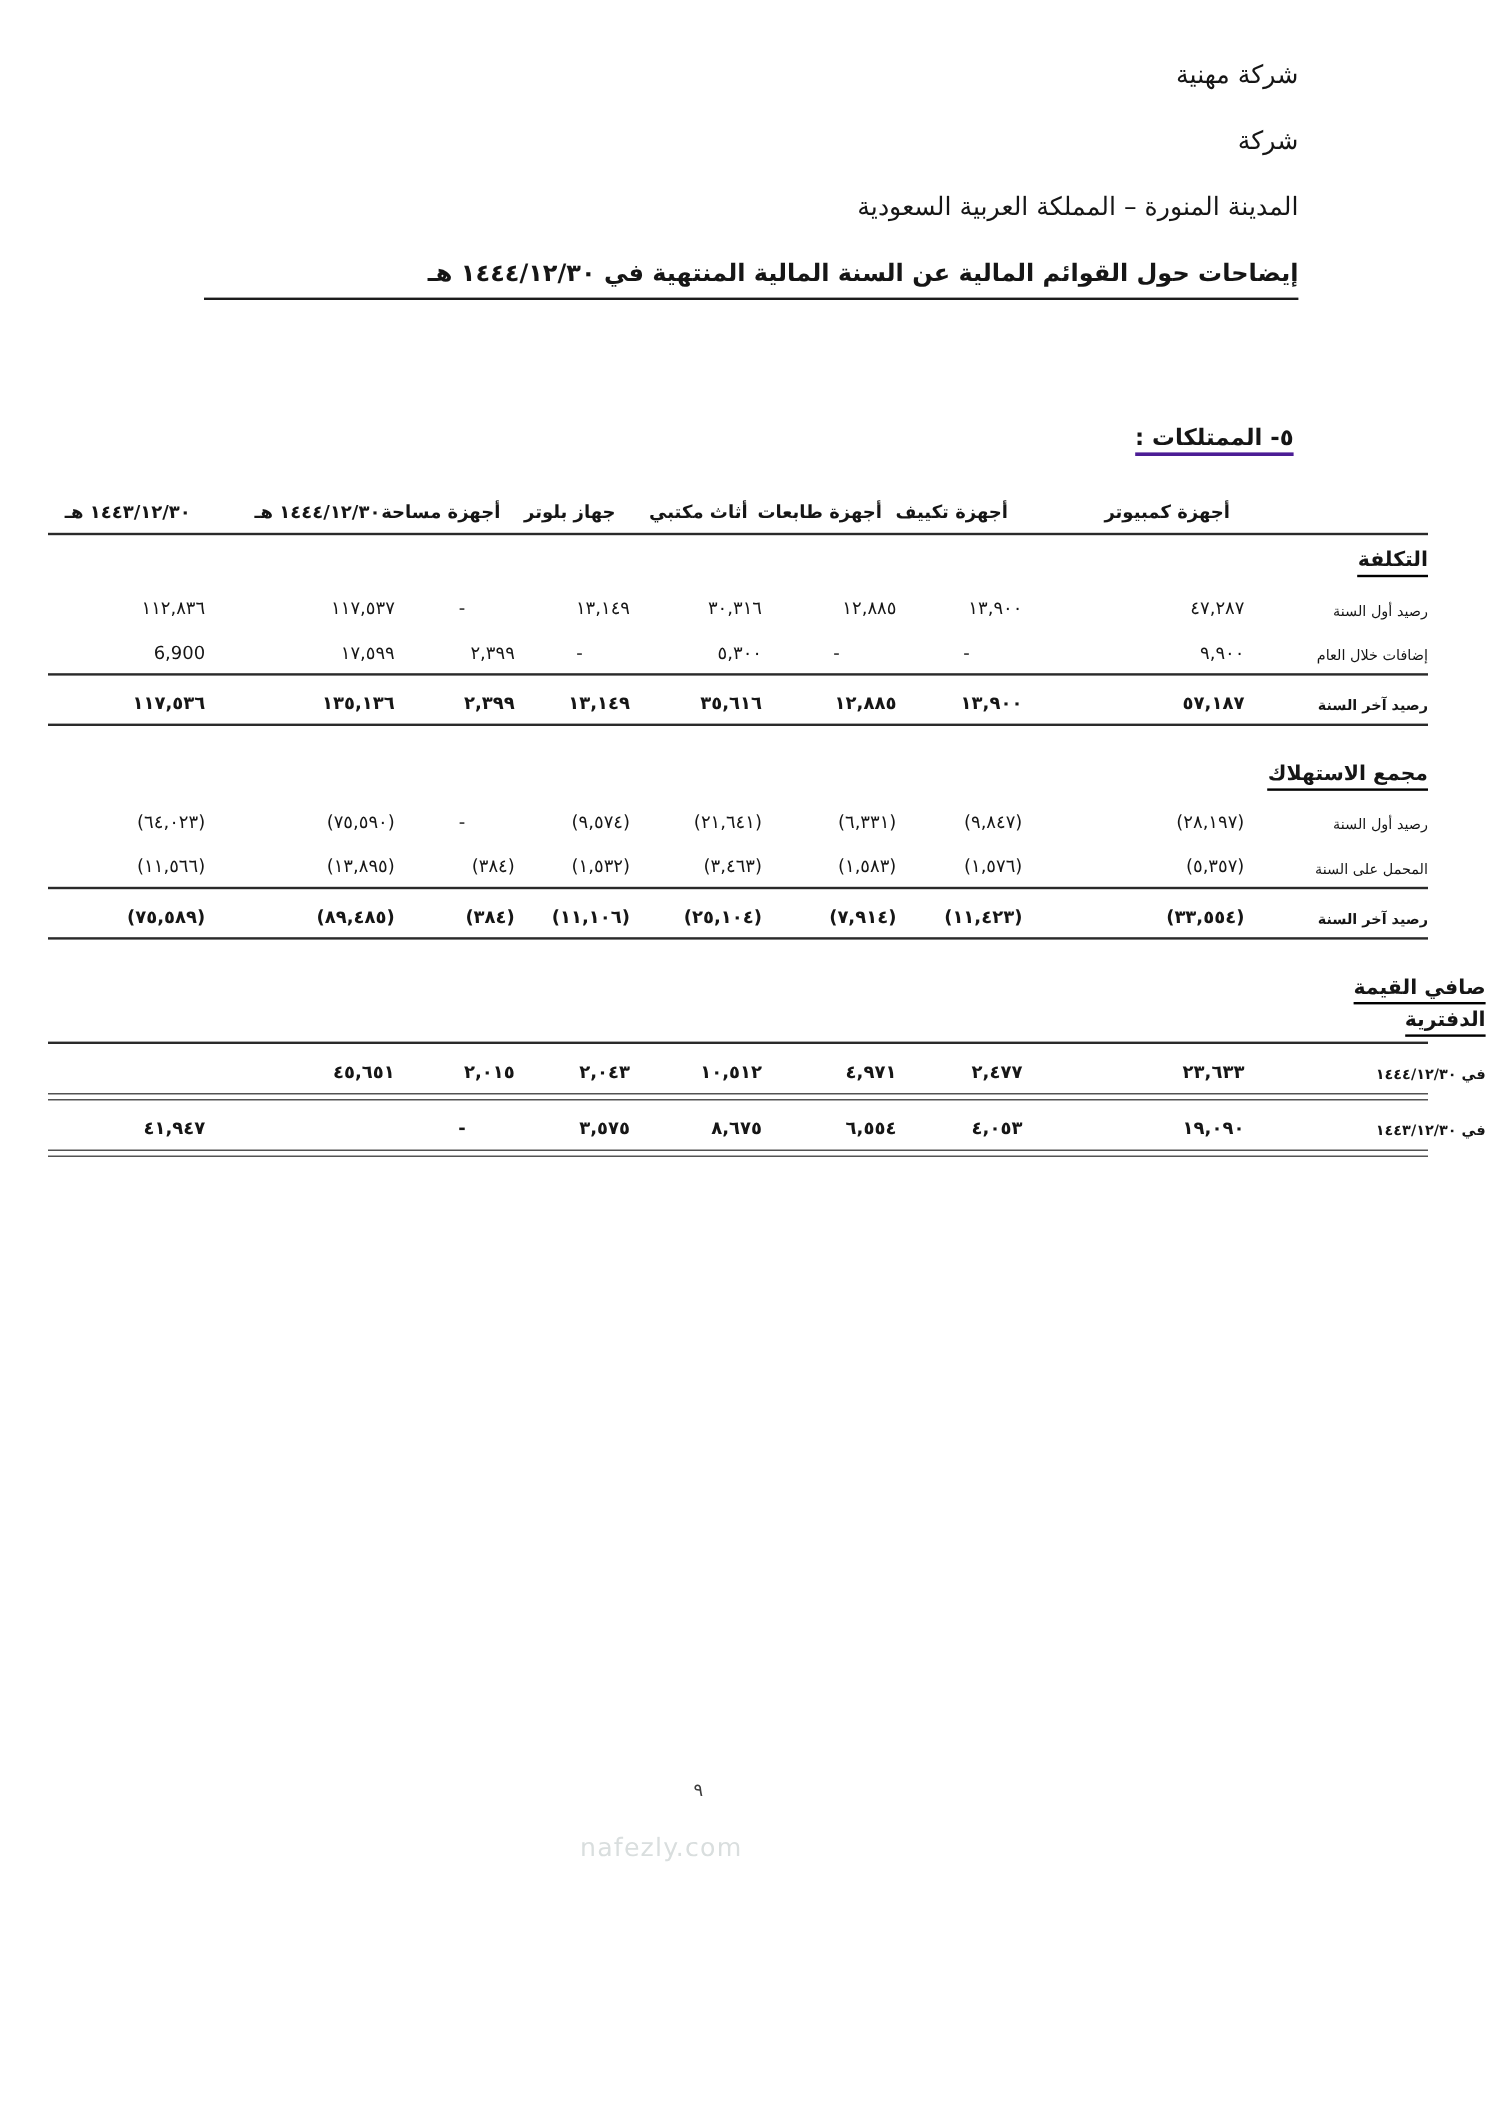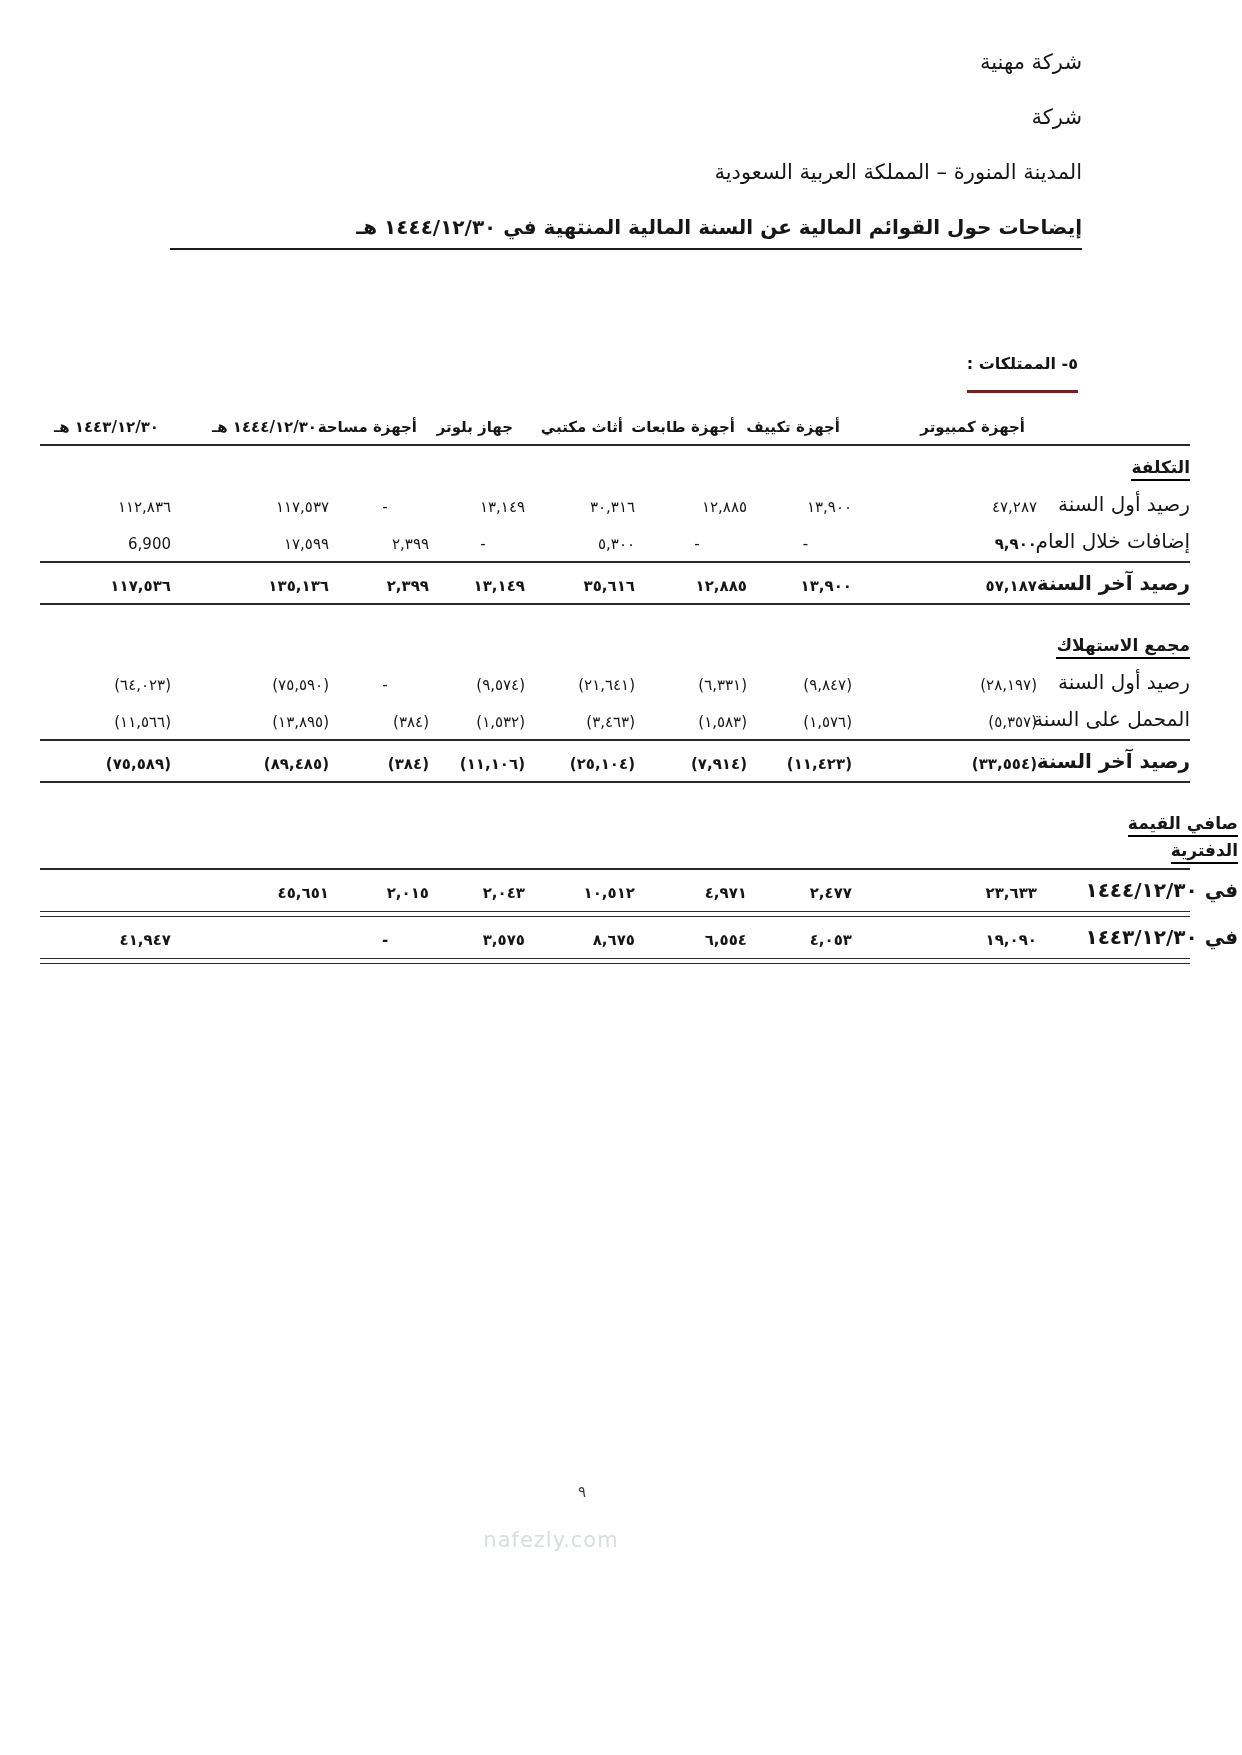--- a/index.html
+++ b/index.html
@@ -4,28 +4,28 @@
 <style>
   html,body{margin:0;padding:0;background:#ffffff;}
   .page{position:relative;width:1242px;height:1755px;background:#fff;overflow:hidden;
         font-family:"DejaVu Sans",sans-serif;color:#161616;direction:rtl;}
   
   .header{position:absolute;top:50px;right:160px;text-align:right;}
   .h-line{font-size:21px;margin-bottom:31px;white-space:nowrap;}
   .h-line.notes{font-weight:bold;font-size:20px;margin-bottom:0;}
   .h-underline{margin-top:9px;width:912px;border-top:2px solid #1c1c1c;}
   
-  .section-title{position:absolute;top:354px;right:164px;font-weight:bold;font-size:16px;
-                 border-bottom:3px solid #7f1d1d;padding-bottom:17px;white-space:nowrap;}
+  .section-title{position:absolute;top:354px;right:164px;font-weight:bold;font-size:19px;
+                 border-bottom:3px solid #4c1d95;padding-bottom:1px;white-space:nowrap;}
   
   .assets{position:absolute;top:402px;right:52px;width:1150px;direction:rtl;}
   .trow{display:flex;align-items:flex-end;height:37px;}
   .trow.head{height:40px;}
   .cell{flex:none;box-sizing:border-box;padding-bottom:6px;white-space:nowrap;overflow:visible;}
-  .label-cell{font-size:20px;text-align:right;}
+  .label-cell{font-size:12px;text-align:right;}
   .label-cell.wide{position:relative;right:-48px;}
   .v{font-size:15px;text-align:right;padding-right:6px;}
   .hcell{font-weight:bold;font-size:15px;padding-right:18px;}
   .dash{text-align:center;padding-right:0;}
   .trow.bold{font-weight:bold;}
   .sec-head{margin:8px 0 4px;font-weight:bold;font-size:17px;line-height:27px;}
   .sec-head.wide{position:relative;right:-48px;}
   .sec-head span{border-bottom:2px solid #000;padding-bottom:2px;}
   .rule{border-top:2px solid #2a2a2a;margin:2px 0 1px;}
   .rule2{height:4px;border-top:1.5px solid #2a2a2a;border-bottom:1.5px solid #2a2a2a;margin:3px 0 1px;}
@@ -73,21 +73,21 @@
         <div class="cell v" dir="ltr" style="width: 105px;">١٣,٩٠٠</div>
         <div class="cell v" dir="ltr" style="width: 112px;">١٢,٨٨٥</div>
         <div class="cell v" dir="ltr" style="width: 110px;">٣٠,٣١٦</div>
         <div class="cell v" dir="ltr" style="width: 96px;">١٣,١٤٩</div>
         <div class="cell v dash" style="width: 100px;">-</div>
         <div class="cell v" dir="ltr" style="width: 158px;">١١٧,٥٣٧</div>
         <div class="cell v" dir="ltr" style="width: 137px;">١١٢,٨٣٦</div>
       </div>
       <div class="trow">
         <div class="cell label-cell" style="width: 147px;">إضافات خلال العام</div>
-        <div class="cell v" dir="ltr" style="width: 185px; font-weight: bold;">٩,٩٠٠</div>
+        <div class="cell v" dir="ltr" style="width: 185px;">٩,٩٠٠</div>
         <div class="cell v dash" style="width: 105px;">-</div>
         <div class="cell v dash" style="width: 112px;">-</div>
         <div class="cell v" dir="ltr" style="width: 110px;">٥,٣٠٠</div>
         <div class="cell v dash" style="width: 96px;">-</div>
         <div class="cell v" dir="ltr" style="width: 100px;">٢,٣٩٩</div>
         <div class="cell v" dir="ltr" style="width: 158px;">١٧,٥٩٩</div>
         <div class="cell v" dir="ltr" style="width: 137px;">6,900</div>
       </div>
       <div class="rule"></div>
       <div class="trow bold">

